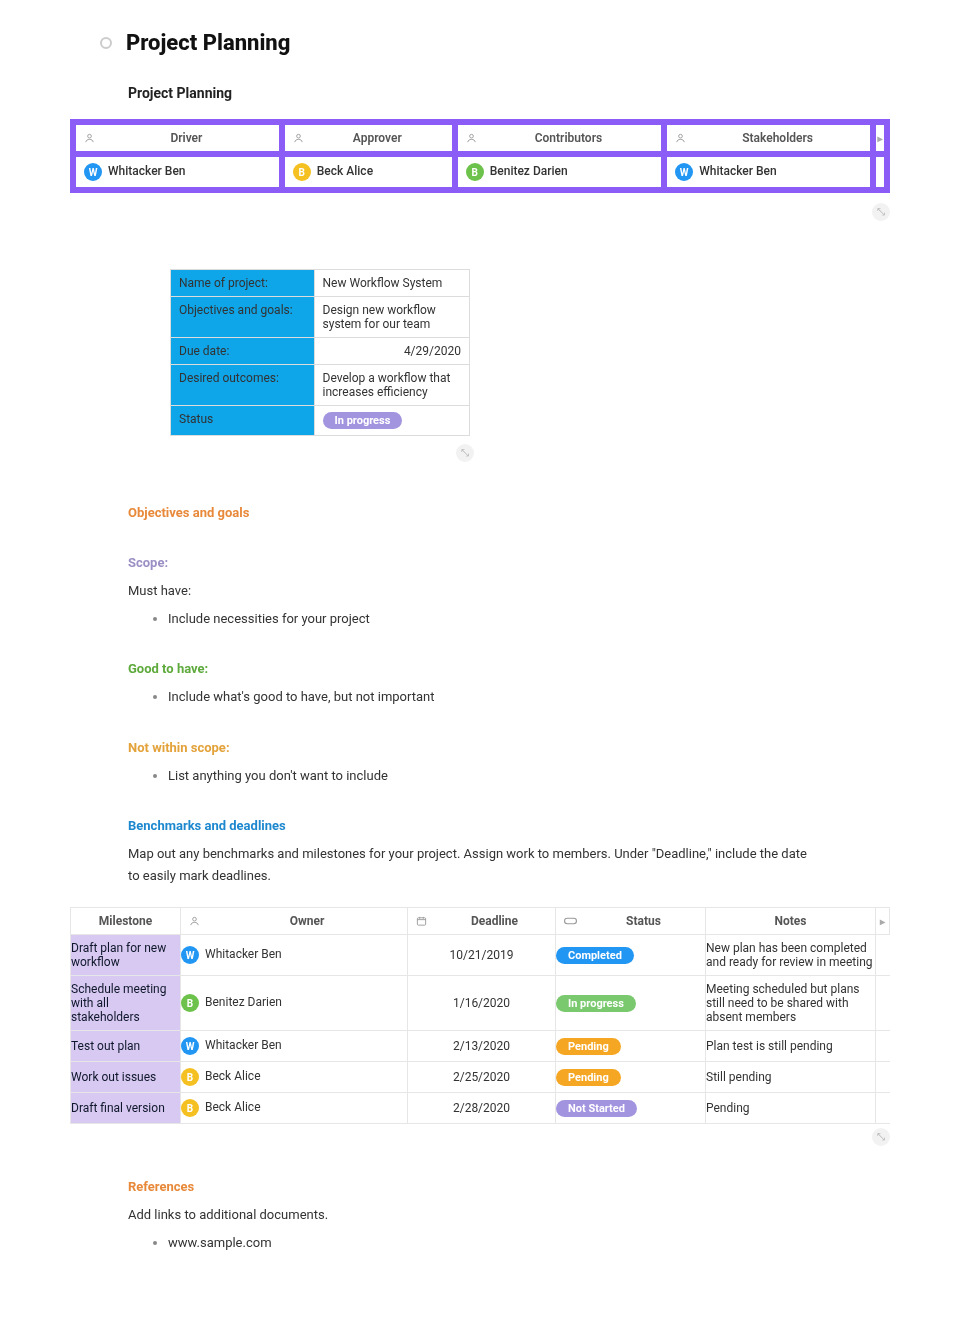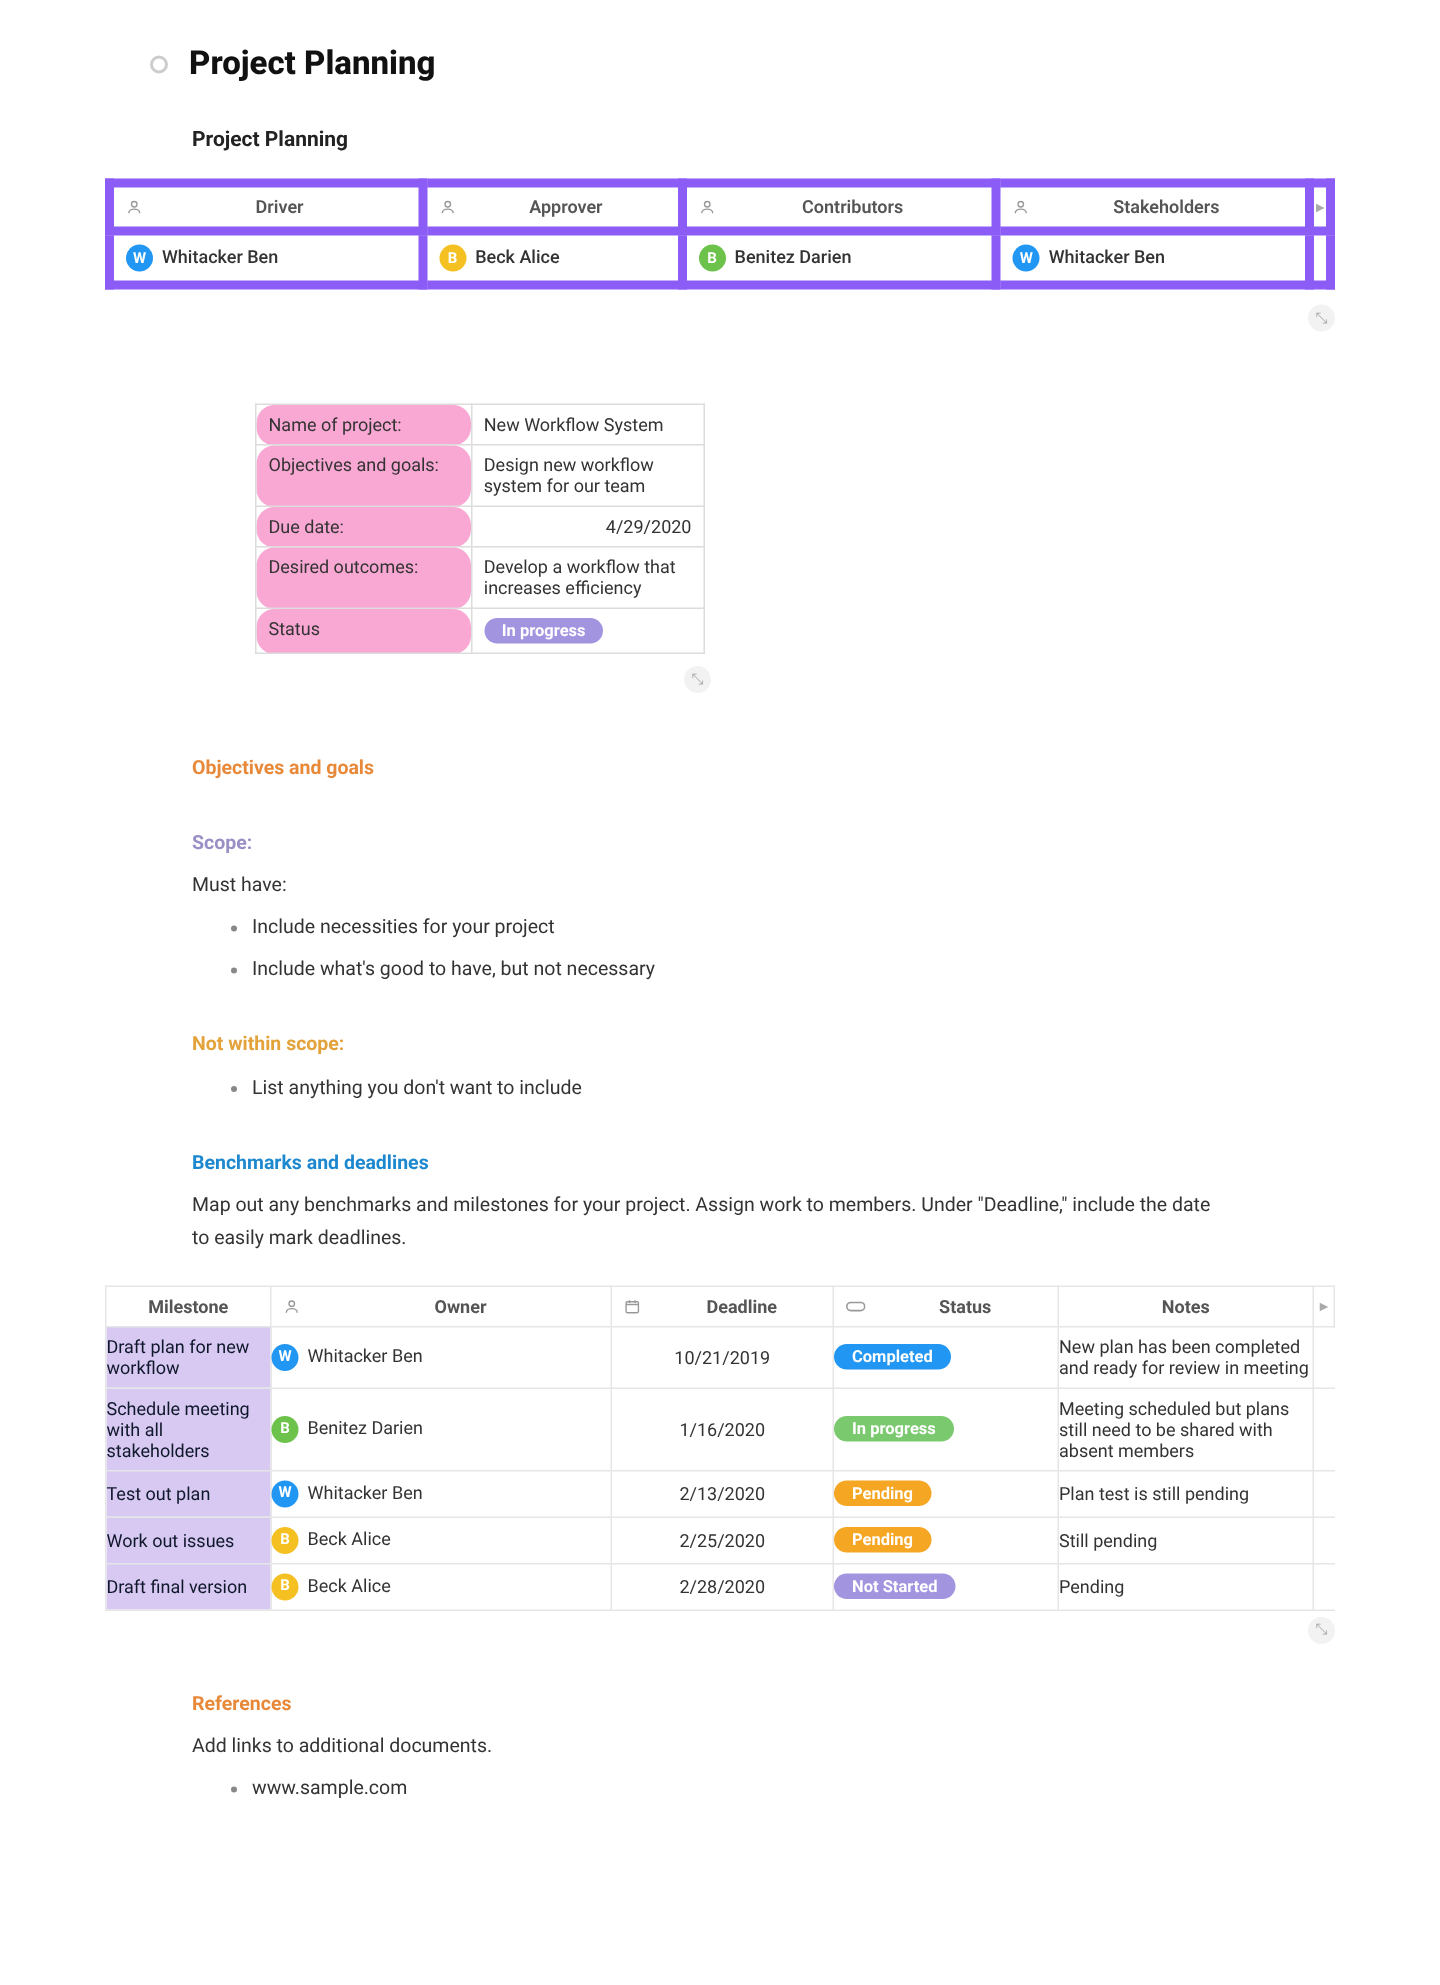--- a/index.html
+++ b/index.html
@@ -121,23 +121,22 @@
     border-collapse: collapse;
     font-size: 12px;
   }
   .info-table td {
     border: 1px solid #dcdcdc;
     padding: 6px 8px;
     vertical-align: top;
     color: #333;
   }
   .info-table .label-col {
-    background: #f9a8d4;
+    background: #0ea5e9;
     width: 48%;
-    border-radius: 12px;
   }
   .info-table .value-right {
     text-align: right;
   }
   .status-pill {
     display: inline-block;
     padding: 2px 12px;
     border-radius: 12px;
     font-size: 11px;
     font-weight: 700;
@@ -332,22 +331,23 @@
 
   <div class="content">
     <h3 class="h-orange">Objectives and goals</h3>
 
     <h3 class="h-purple">Scope:</h3>
     <div>Must have:</div>
     <ul>
         <li>Include necessities for your project</li>
       </ul>
 
+    <h3 class="h-green">Good to have:</h3>
     <ul>
-        <li>Include what's good to have, but not necessary</li>
+        <li>Include what's good to have, but not important</li>
       </ul>
 
     <h3 class="h-amber">Not within scope:</h3>
     <ul>
         <li>List anything you don't want to include</li>
       </ul>
 
     <h3 class="h-blue">Benchmarks and deadlines</h3>
     <div>Map out any benchmarks and milestones for your project. Assign work to members. Under "Deadline," include the date to easily mark deadlines.</div>
   </div>

